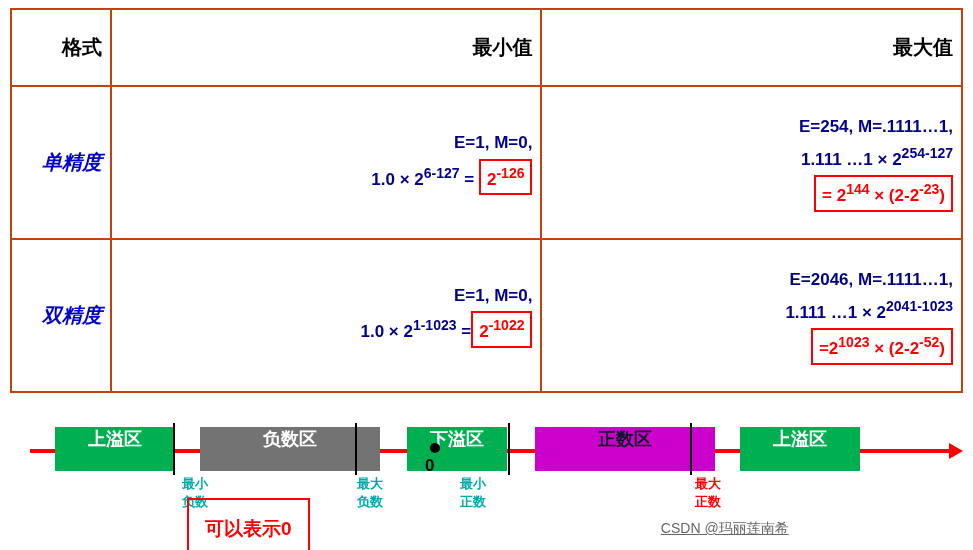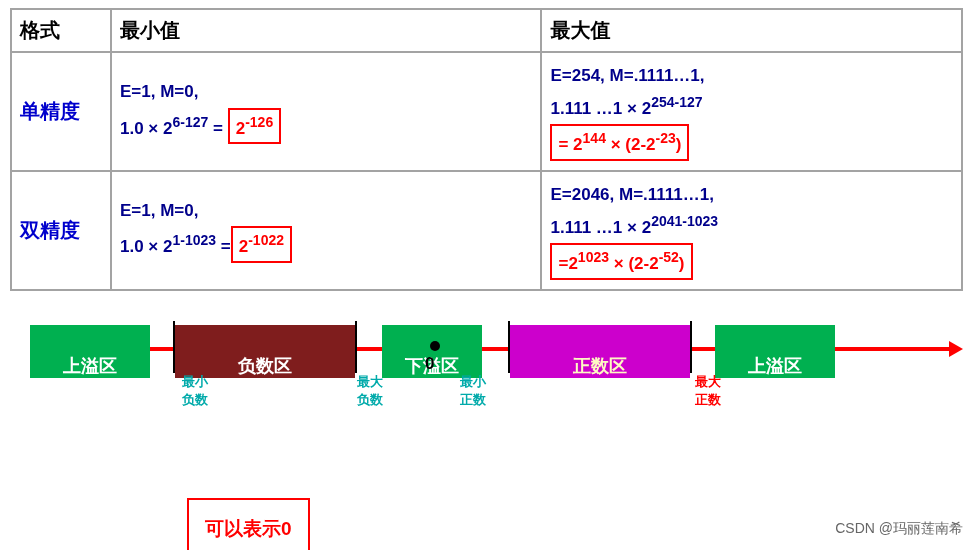--- a/index.html
+++ b/index.html
@@ -18,38 +18,39 @@
       padding: 8px 10px 4px 10px;
     }
 
     table {
       width: 100%;
       border-collapse: collapse;
       border: 2px solid #333;
     }
 
     th, td {
-      border: 2px solid #a3a3a3;
-      text-align: left;
-      padding: 7px 8px;
+      border: 2px solid #c2410c;
+      text-align: right;
+      padding: 24px 8px;
       vertical-align: middle;
     }
 
     th {
       background: #fff;
       font-size: 20px;
       font-weight: bold;
       color: #000;
     }
 
     td.row-header {
       font-size: 20px;
       font-weight: bold;
       color: #0000cc;
       width: 100px;
+      font-style: italic;
     }
 
     td.min-val {
       font-size: 17px;
       color: #00008B;
       font-weight: bold;
       line-height: 1.6;
       margin-top: 36px;
     }
 
@@ -104,55 +105,56 @@
       top: -6px;
       border-left: 14px solid red;
       border-top: 8px solid transparent;
       border-bottom: 8px solid transparent;
     }
 
     
     .zone {
       position: absolute;
       top: 20px;
-      height: 53px;
+      height: 44px;
       display: flex;
-      align-items: flex-end;
+      align-items: flex-start;
       justify-content: center;
       font-size: 18px;
       font-weight: bold;
       color: #fff;
+      margin-left: 25px;
     }
 
     .zone-overflow-left {
       left: 20px;
       width: 120px;
       background: #00b050;
       color: #fff;
     }
 
     .zone-negative {
       left: 165px;
       width: 180px;
-      background: #7f1d1d;
+      background: #737373;
       color: #fff;
     }
 
     .zone-underflow {
       left: 372px;
       width: 100px;
       background: #00b050;
       color: #fff;
     }
 
     .zone-positive {
       left: 500px;
       width: 180px;
       background: #cc00cc;
-      color: #fef9c3;
+      color: #0f172a;
     }
 
     .zone-overflow-right {
       left: 705px;
       width: 120px;
       background: #00b050;
       color: #fff;
     }
 
     
@@ -236,23 +238,24 @@
     .zero-box {
       border: 2px solid red;
       padding: 16px 16px;
       font-size: 19px;
       font-weight: bold;
       color: red;
     }
 
     .bottom-right {
       flex: 1;
-      text-align: right;
+      text-align: center;
       font-size: 14px;
       color: #666;
+      text-decoration: underline;
     }
 
     
     .math-line {
       display: block;
       margin: 2px 0;
     }
   </style>
 </head>
 <body>

